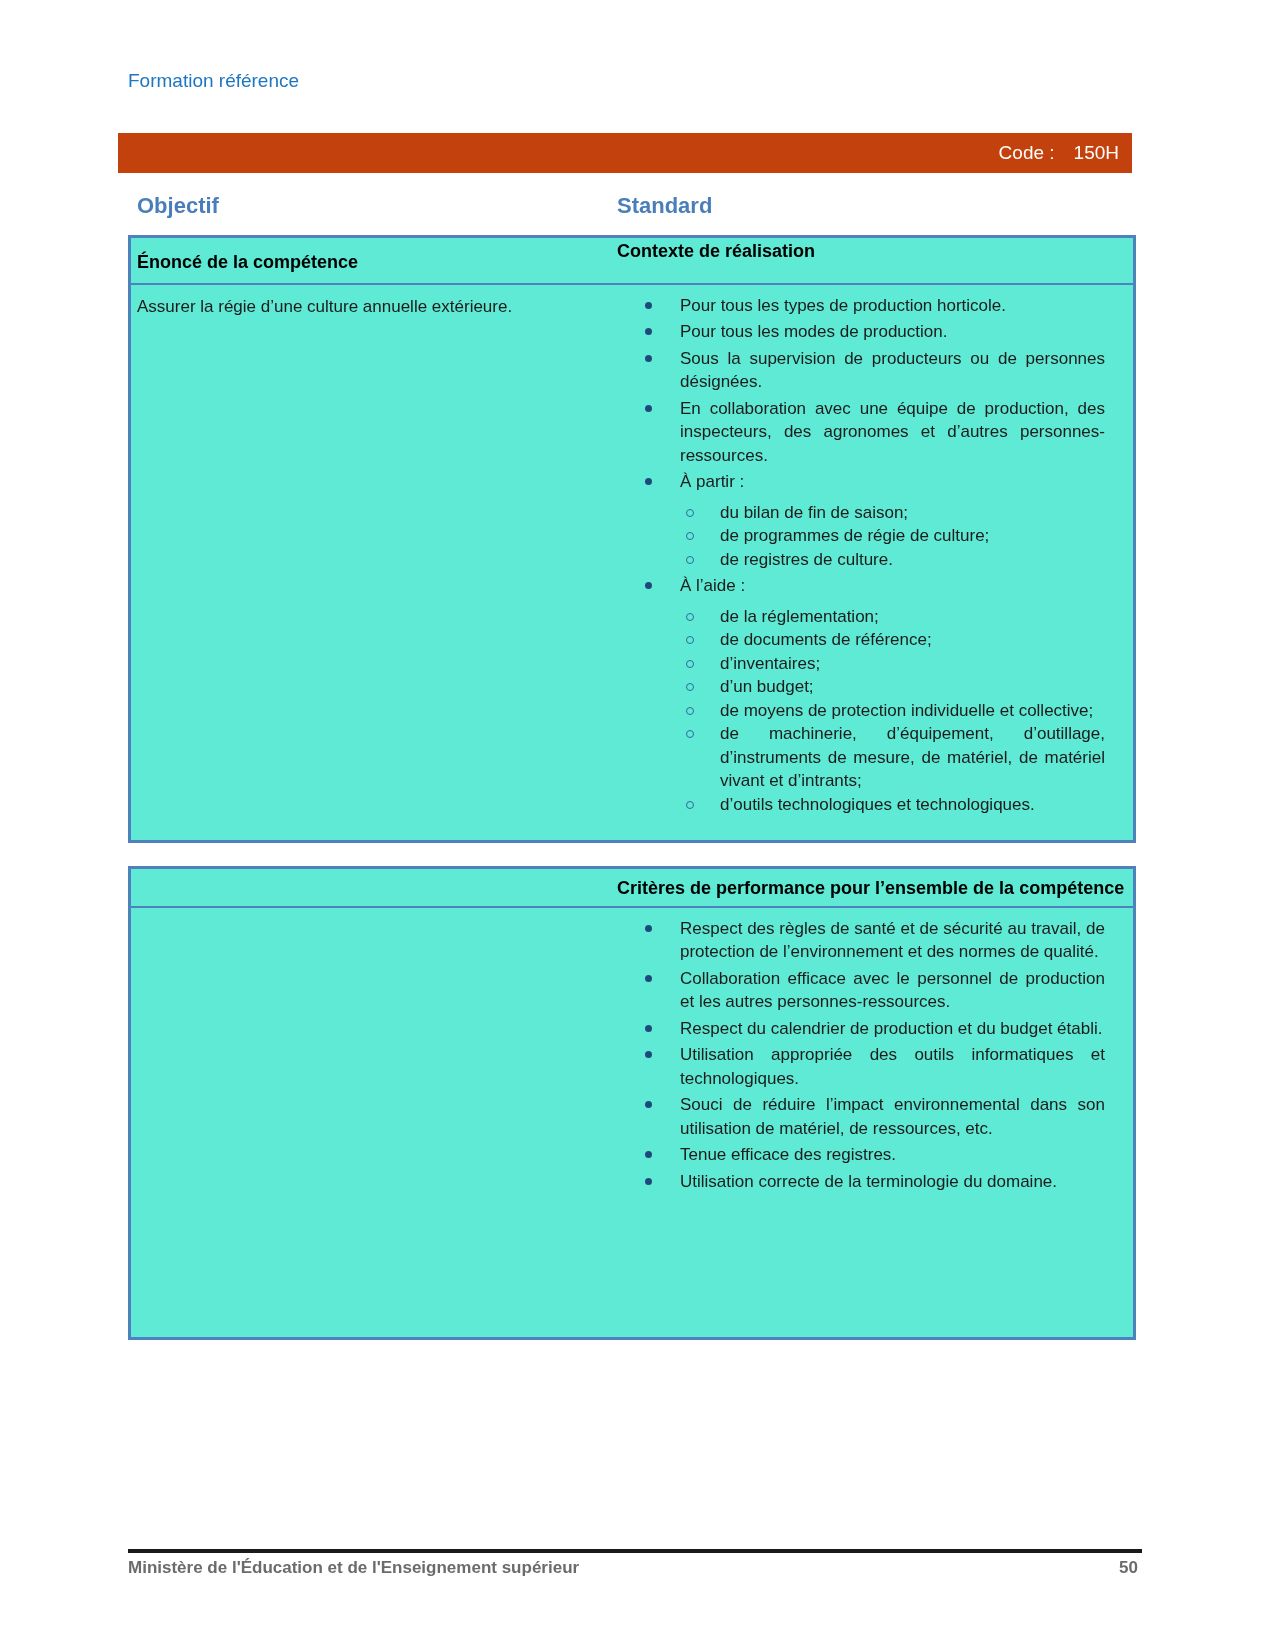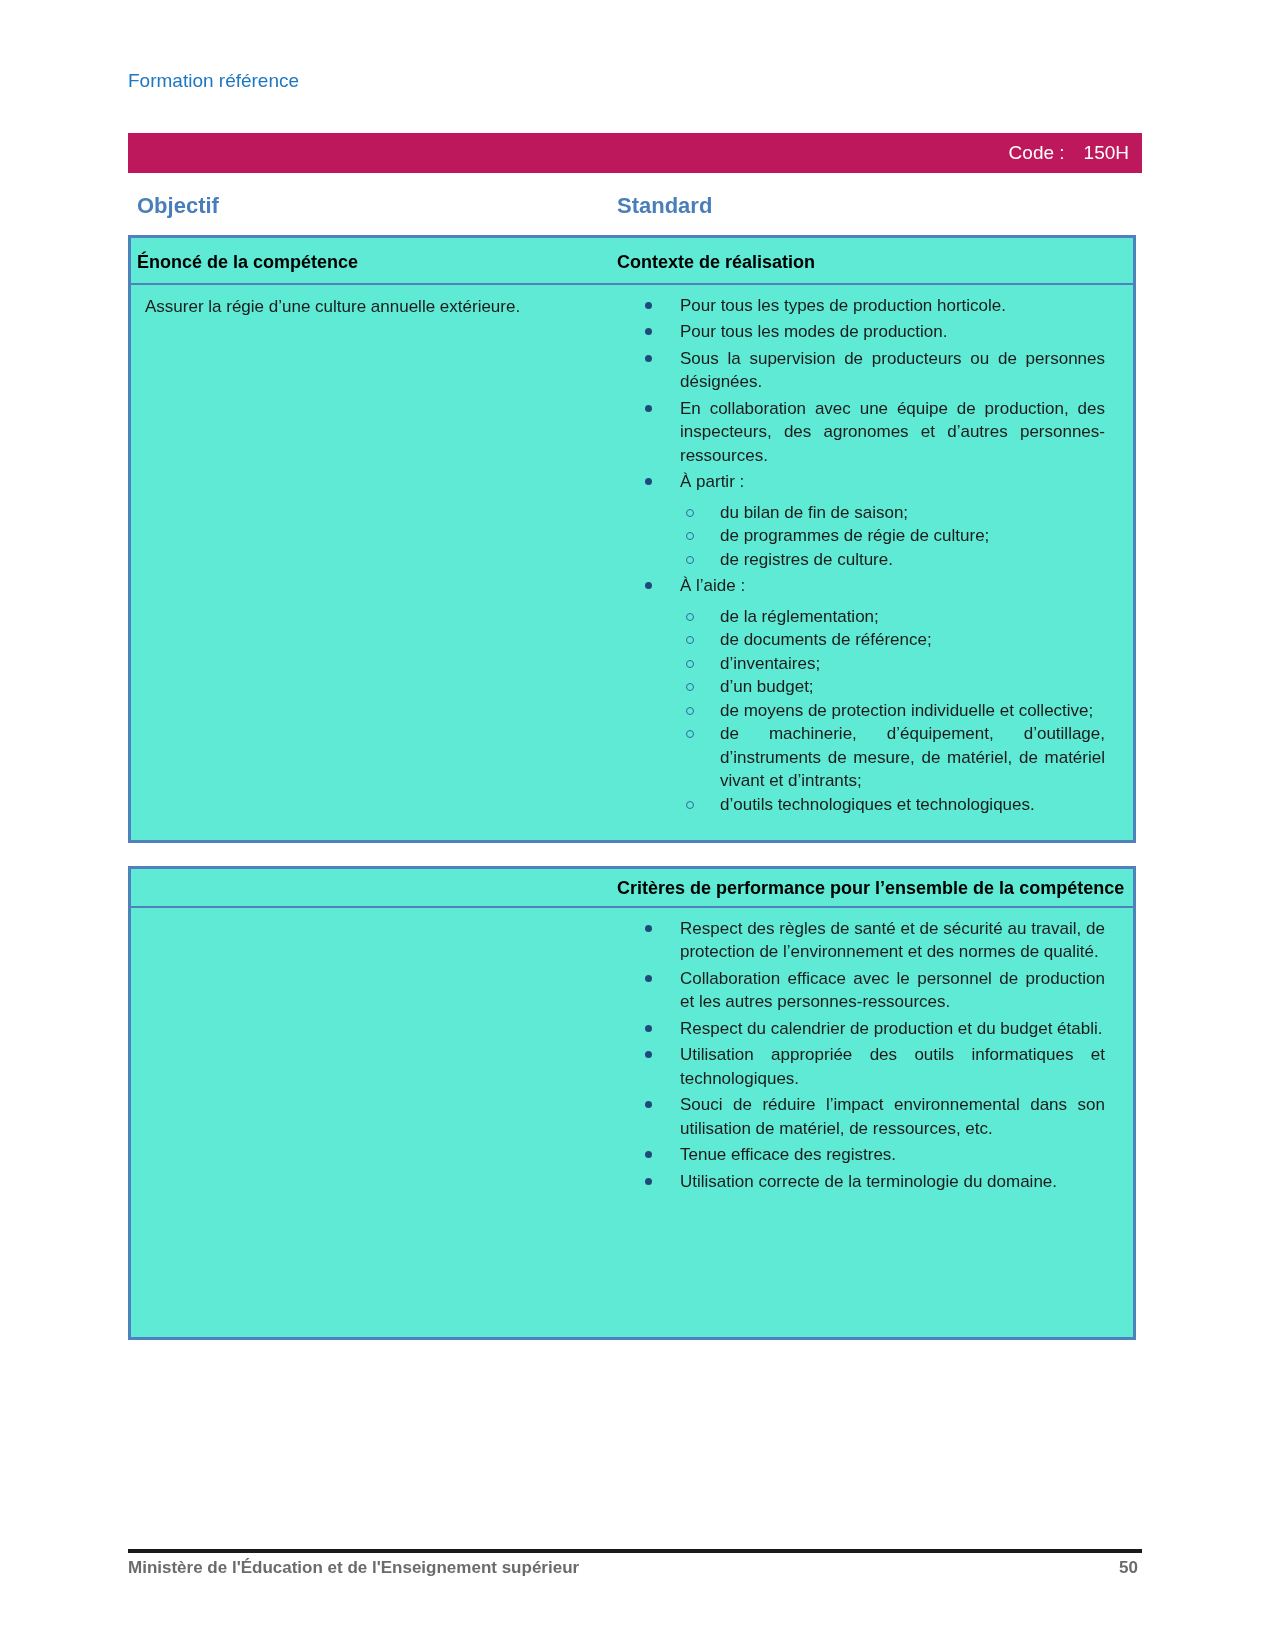--- a/index.html
+++ b/index.html
@@ -11,22 +11,22 @@
   .page { position:absolute; inset:0; }
 
   
   .section-label {
     position:absolute; left:128px; top:70px;
     font-size:19px; color:#1d76c2; letter-spacing:0;
   }
 
   
   .code-bar {
-    position:absolute; left:128px; top:133px; width:1014px; height:40px;
-    background:#be185d; box-sizing:border-box;
+    position:absolute; left:118px; top:133px; width:1014px; height:40px;
+    background:#c2410c; box-sizing:border-box;
     display:flex; align-items:center; justify-content:flex-end;
     padding-right:13px; color:#ffffff; font-size:19px;
   }
   .code-bar .code-value { margin-left:19px; }
 
   
   .heading {
     position:absolute; top:193px; font-size:22px; font-weight:bold; color:#4a7eba;
   }
   .heading.objectif { left:137px; }
@@ -42,26 +42,26 @@
   .table2 { top:866px; height:474px; }
 
   .thead {
     display:grid; grid-template-columns:469px 1fr;
     border-bottom:2px solid #4f81bd;
   }
   .th {
     font-size:18px; font-weight:bold; color:#000000; line-height:23.5px;
   }
   .th.left  { padding:13px 8px 8px 6px; }
-  .th.right { padding:13px 20px 8px 17px; }
+  .th.right { padding:2px 20px 8px 17px; }
   .table2 .th.left  { padding:8px 8px 5px 6px; }
   .table2 .th.right { padding:8px 8px 5px 17px; }
 
   .tbody { display:grid; grid-template-columns:469px 1fr; }
-  .td.left  { padding:10px 10px 0 14px; font-size:17px; line-height:23.5px; color:#1c1c1c; }
+  .td.left  { padding:10px 10px 0 6px; font-size:17px; line-height:23.5px; color:#1c1c1c; }
   .td.left p { margin:0; }
   .td.right { padding:9px 28px 0 0; }
 
   
   .li {
     position:relative; padding-left:80px; font-size:17px; line-height:23.5px;
     color:#1c1c1c; text-align:justify;
   }
   .li .txt { margin:0; }
   .li.bullet { margin-top:3px; }

